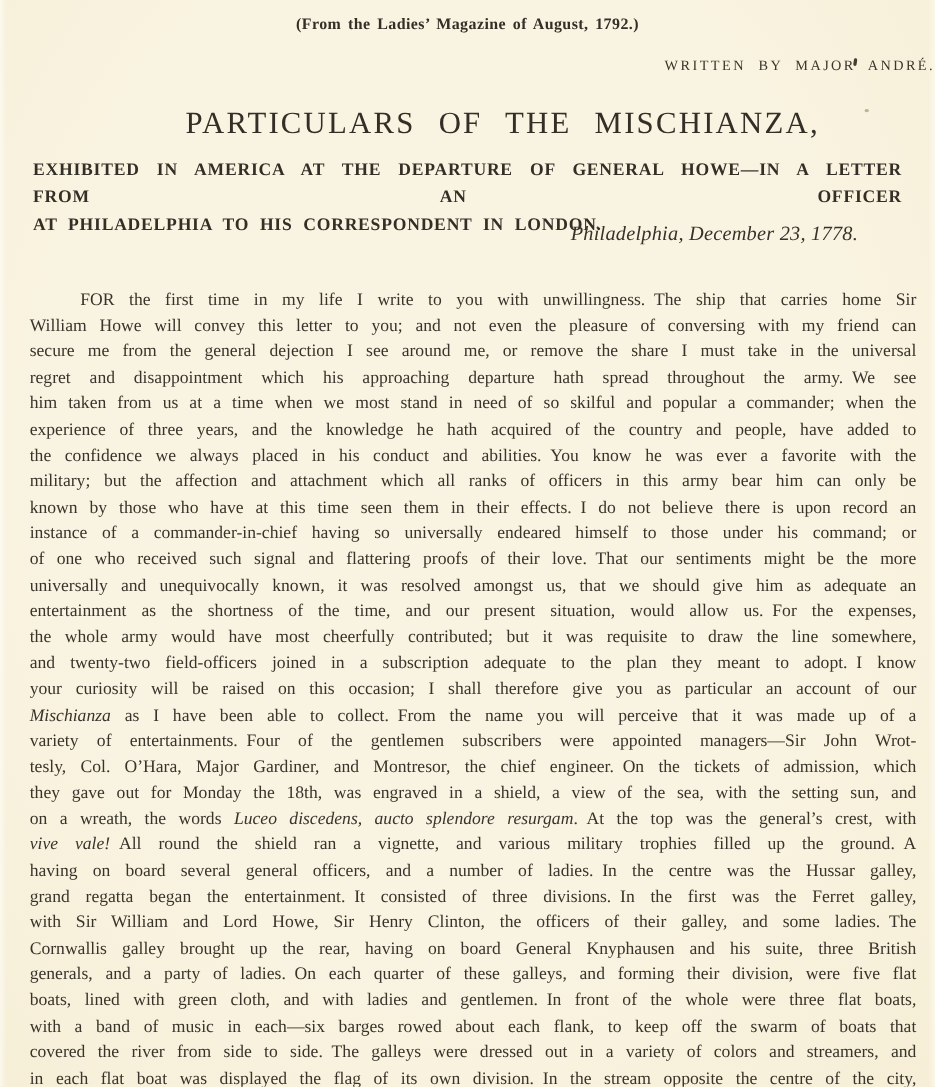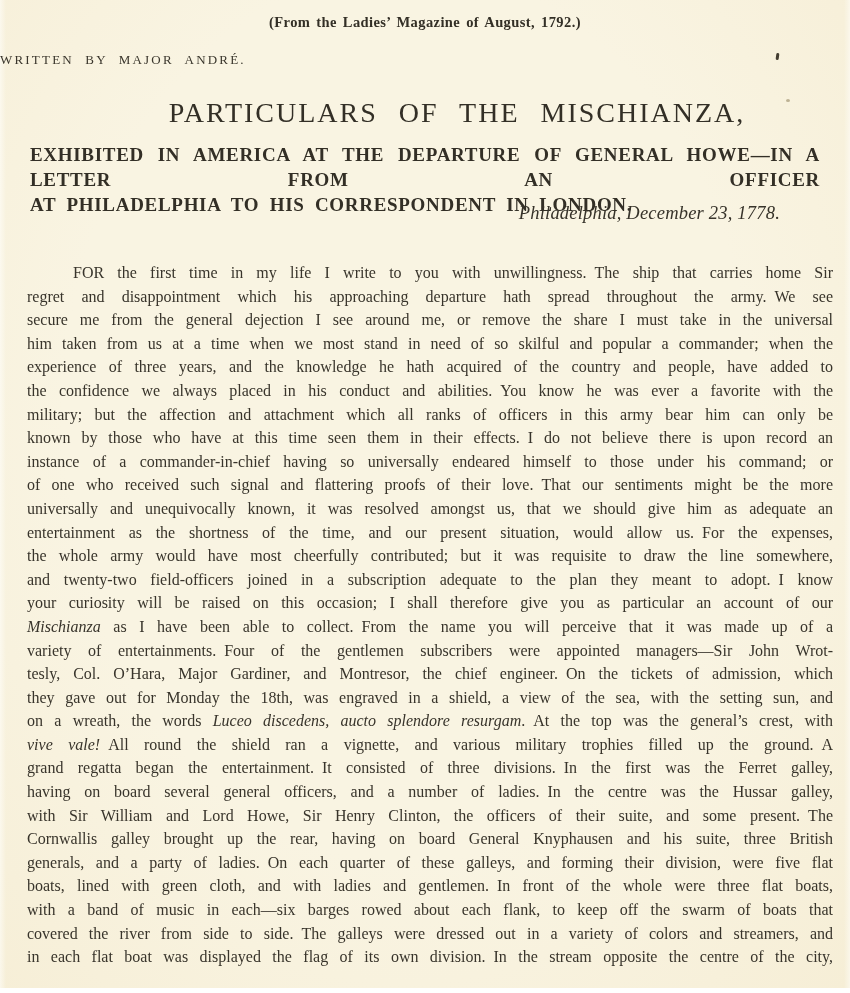--- a/index.html
+++ b/index.html
@@ -15,32 +15,32 @@
   .edge-l{position:absolute;left:0;top:0;width:6px;height:100%;background:linear-gradient(to right, rgba(255,255,252,.55), rgba(255,255,252,0));}
   .edge-r{position:absolute;right:0;top:0;width:6px;height:100%;background:linear-gradient(to left, rgba(255,255,252,.5), rgba(255,255,252,0));}
 
   .header-source{
     position:absolute;top:14px;left:0;width:100%;
     text-align:center;font-size:14.5px;font-weight:bold;letter-spacing:.4px;word-spacing:2px;
     color:#332f26;
   }
   .byline{
     position:absolute;top:52px;left:0;width:100%;
-    text-align:left;font-size:13px;letter-spacing:2.2px;word-spacing:6px;
+    text-align:right;font-size:13px;letter-spacing:2.2px;word-spacing:6px;
     color:#3a362c;
   }
   .title{
     position:absolute;top:97px;left:0;width:100%;
     text-align:center;font-size:28px;letter-spacing:2px;word-spacing:12px;
     color:#332f26;
     margin-left:32px;
   }
   .subtitle{
     position:absolute;top:142px;left:30px;width:790px;
-    font-weight:bold;font-size:19px;letter-spacing:.7px;word-spacing:5px;
+    font-weight:bold;font-size:16px;letter-spacing:.7px;word-spacing:5px;
     line-height:25px;color:#332f26;
   }
   .subtitle .l1{text-align:justify;text-align-last:justify;}
   .subtitle .l2{}
 
   .dateline{
     position:absolute;top:203px;right:70px;
     font-style:italic;font-size:18.5px;letter-spacing:.2px;
     color:#37332a;
   }
@@ -74,43 +74,44 @@
 
   <div class="subtitle">
     <div class="l1">EXHIBITED IN AMERICA AT THE DEPARTURE OF GENERAL HOWE—IN A LETTER FROM AN OFFICER</div>
     <div class="l2">AT PHILADELPHIA TO HIS CORRESPONDENT IN LONDON.</div>
   </div>
 
   <div class="dateline">Philadelphia, December 23, 1778.</div>
 
   <div class="body-text">
       <div class="bodyline indent"><span>FOR the first time in my life I write to you with unwillingness. The ship that carries home Sir</span></div>
+      <div class="bodyline"><span>William Howe will convey this letter to you; and not even the pleasure of conversing with my friend can</span></div>
+      <div class="bodyline"><span>secure me from the general dejection I see around me, or remove the share I must take in the universal</span></div>
       <div class="bodyline"><span>regret and disappointment which his approaching departure hath spread throughout the army. We see</span></div>
-      <div class="bodyline"><span>secure me from the general dejection I see around me, or remove the share I must take in the universal</span></div>
       <div class="bodyline"><span>him taken from us at a time when we most stand in need of so skilful and popular a commander; when the</span></div>
       <div class="bodyline"><span>experience of three years, and the knowledge he hath acquired of the country and people, have added to</span></div>
       <div class="bodyline"><span>the confidence we always placed in his conduct and abilities. You know he was ever a favorite with the</span></div>
       <div class="bodyline"><span>military; but the affection and attachment which all ranks of officers in this army bear him can only be</span></div>
       <div class="bodyline"><span>known by those who have at this time seen them in their effects. I do not believe there is upon record an</span></div>
       <div class="bodyline"><span>instance of a commander-in-chief having so universally endeared himself to those under his command; or</span></div>
       <div class="bodyline"><span>of one who received such signal and flattering proofs of their love. That our sentiments might be the more</span></div>
       <div class="bodyline"><span>universally and unequivocally known, it was resolved amongst us, that we should give him as adequate an</span></div>
       <div class="bodyline"><span>entertainment as the shortness of the time, and our present situation, would allow us. For the expenses,</span></div>
       <div class="bodyline"><span>the whole army would have most cheerfully contributed; but it was requisite to draw the line somewhere,</span></div>
       <div class="bodyline"><span>and twenty-two field-officers joined in a subscription adequate to the plan they meant to adopt. I know</span></div>
       <div class="bodyline"><span>your curiosity will be raised on this occasion; I shall therefore give you as particular an account of our</span></div>
       <div class="bodyline"><span class="it">Mischianza</span><span> as I have been able to collect. From the name you will perceive that it was made up of a</span></div>
       <div class="bodyline"><span>variety of entertainments. Four of the gentlemen subscribers were appointed managers—Sir John Wrot-</span></div>
       <div class="bodyline"><span>tesly, Col. O’Hara, Major Gardiner, and Montresor, the chief engineer. On the tickets of admission, which</span></div>
       <div class="bodyline"><span>they gave out for Monday the 18th, was engraved in a shield, a view of the sea, with the setting sun, and</span></div>
       <div class="bodyline"><span>on a wreath, the words </span><span class="it">Luceo discedens, aucto splendore resurgam</span><span>. At the top was the general’s crest, with</span></div>
       <div class="bodyline"><span class="it">vive vale!</span><span> All round the shield ran a vignette, and various military trophies filled up the ground. A</span></div>
+      <div class="bodyline"><span>having on board several general officers, and a number of ladies. In the centre was the Hussar galley,</span></div>
       <div class="bodyline"><span>grand regatta began the entertainment. It consisted of three divisions. In the first was the Ferret galley,</span></div>
-      <div class="bodyline"><span>having on board several general officers, and a number of ladies. In the centre was the Hussar galley,</span></div>
-      <div class="bodyline"><span>with Sir William and Lord Howe, Sir Henry Clinton, the officers of their suite, and some present. The</span></div>
+      <div class="bodyline"><span>with Sir William and Lord Howe, Sir Henry Clinton, the officers of their galley, and some ladies. The</span></div>
       <div class="bodyline"><span>Cornwallis galley brought up the rear, having on board General Knyphausen and his suite, three British</span></div>
       <div class="bodyline"><span>generals, and a party of ladies. On each quarter of these galleys, and forming their division, were five flat</span></div>
       <div class="bodyline"><span>boats, lined with green cloth, and with ladies and gentlemen. In front of the whole were three flat boats,</span></div>
       <div class="bodyline"><span>with a band of music in each—six barges rowed about each flank, to keep off the swarm of boats that</span></div>
       <div class="bodyline"><span>covered the river from side to side. The galleys were dressed out in a variety of colors and streamers, and</span></div>
       <div class="bodyline"><span>in each flat boat was displayed the flag of its own division. In the stream opposite the centre of the city,</span></div>
     </div>
 
   <div class="speck-1"></div>
   <div class="speck-2"></div>

